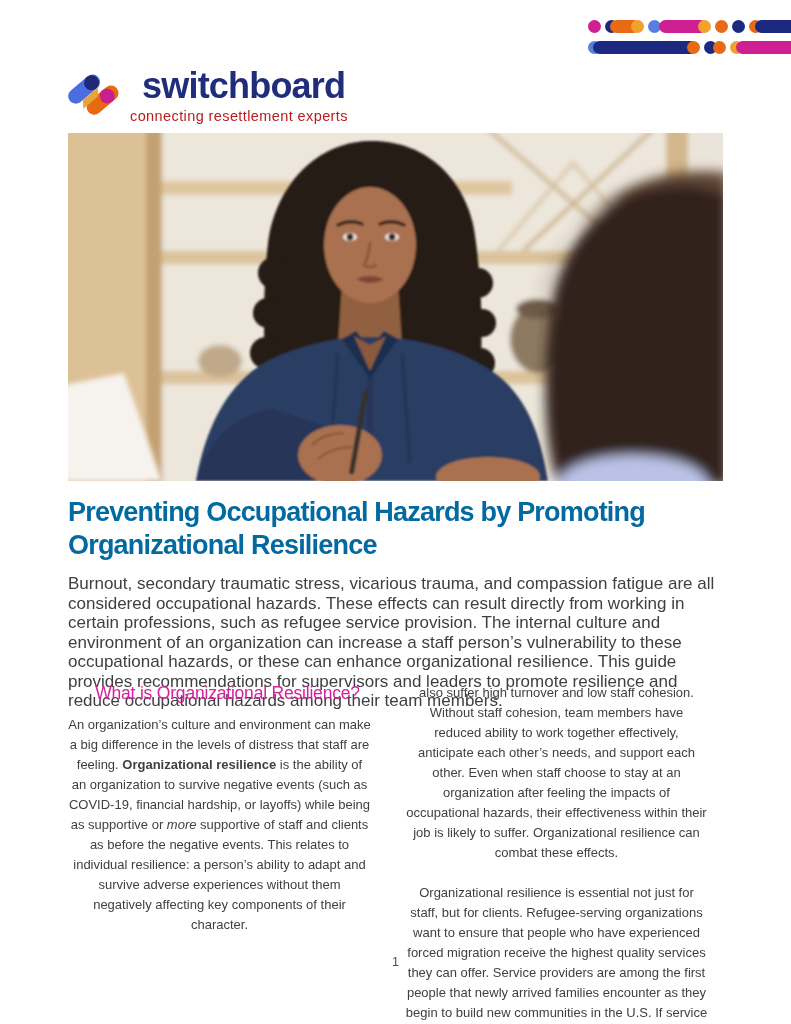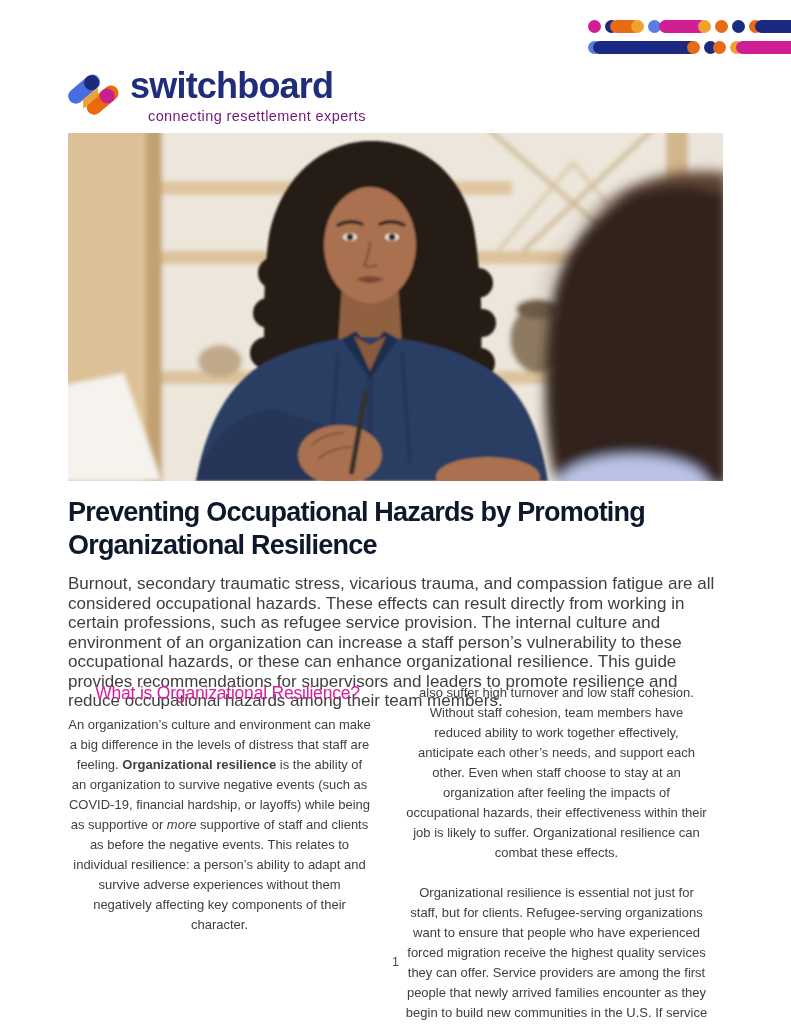--- a/index.html
+++ b/index.html
@@ -11,26 +11,26 @@
   
   .deco { position:absolute; top:20px; left:588px; }
   .deco-row { display:flex; align-items:center; height:13px; margin-bottom:8px; }
   .deco-row .dot { width:13px; height:13px; border-radius:50%; flex:none; margin-left:4px; }
   .deco-row .pill { height:13px; border-radius:6.5px; flex:none; margin-left:4px; }
   .deco-row .dot:first-child, .deco-row .pill:first-child { margin-left:0; }
   
   .logo { position:absolute; left:64px; top:64px; display:flex; align-items:flex-start; }
   .logo-mark { width:60px; height:60px; flex:none; }
   .logo-text { margin-left:6px; margin-top:4px; }
-  .logo-name { font-size:36px; font-weight:700; color:#1f2d7a; letter-spacing:-0.8px; line-height:1; }
-  .logo-tagline { font-size:14.5px; color:#701a75; letter-spacing:0.4px; margin-top:4px;margin-left:18px; }
+  .logo-name { font-size:36px; font-weight:700; color:#1f2d7a; letter-spacing:-0.8px; line-height:1;margin-left:12px; }
+  .logo-tagline { font-size:14.5px; color:#b91c1c; letter-spacing:0.4px; margin-top:4px; }
   
   .photo { position:absolute; left:68px; top:133px; width:655px; height:348px; overflow:hidden; background:#ebe4da; }
   
-  .title { position:absolute; left:68px; top:496px; width:690px; color:#0f172a;
+  .title { position:absolute; left:68px; top:496px; width:690px; color:#0369a1;
            font-size:27px; font-weight:700; letter-spacing:-0.8px; line-height:1.22; }
   .title span { display:block; }
   
   .intro { position:absolute; left:68px; top:574px; width:658px;
            font-size:17px; line-height:19.5px; color:#3f3f3f; }
   
   .columns { position:absolute; left:68px; top:683px; width:656px; display:flex;text-align:center; }
   .col { width:319px; font-size:13px; line-height:20px; color:#3f3f3f; }
   .col-left { margin-right:18px; }
   .col p { margin:0 16px 20px 0; }

